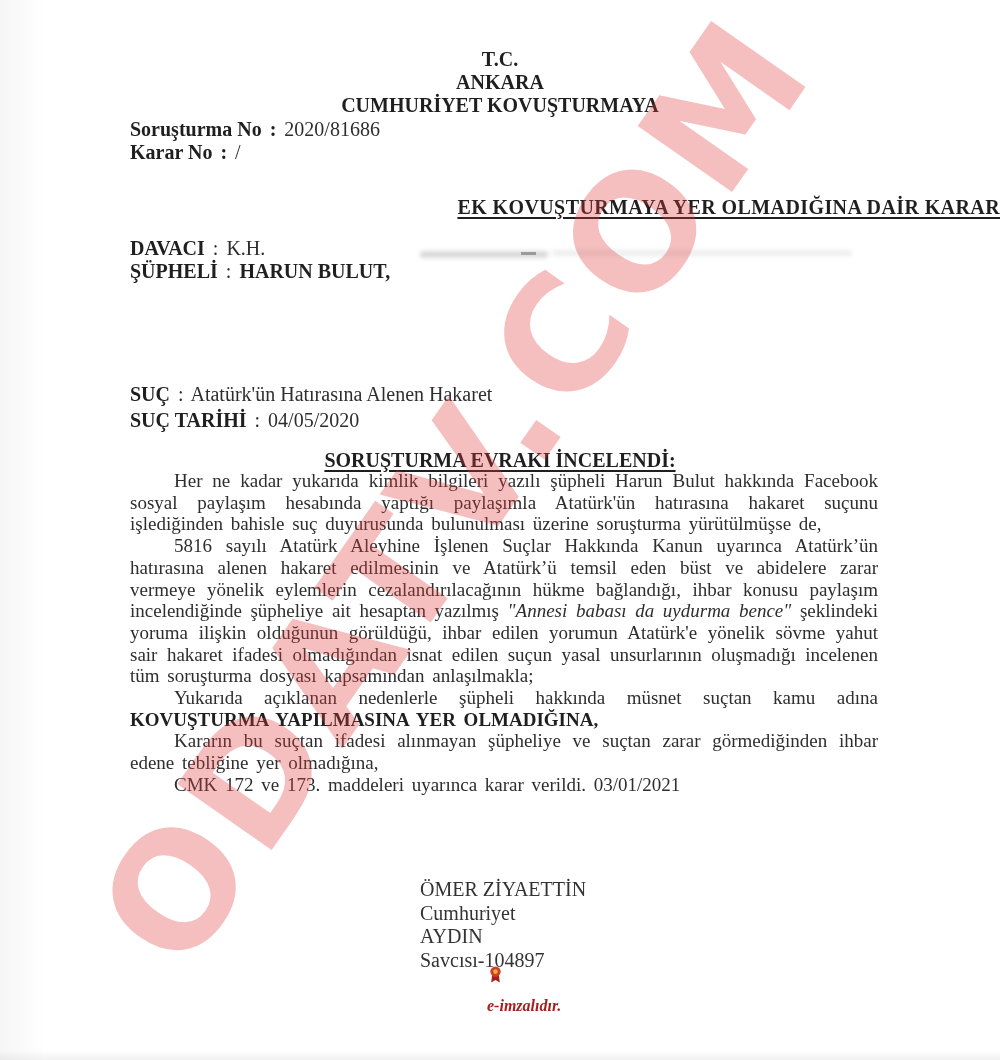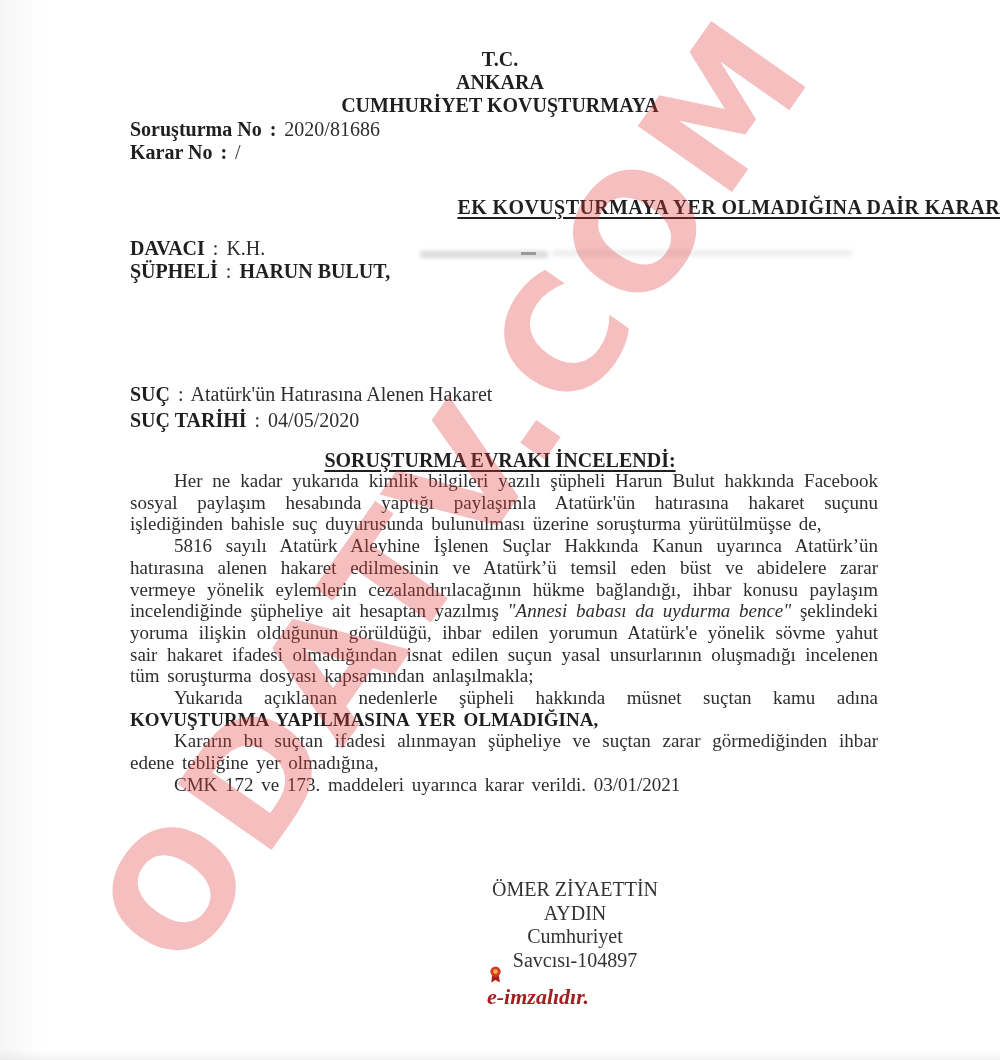--- a/index.html
+++ b/index.html
@@ -49,28 +49,28 @@
     text-decoration:underline; text-decoration-thickness:2px; text-underline-offset:3px;
   }
   .body-text{
     position:absolute; left:130px; top:470px; width:748px;
     font-size:19px; line-height:21.7px; text-align:justify; word-spacing:3px;
   }
   .body-text p{ margin:0; text-indent:44px; }
   .quote{ font-style:italic; }
   .emphasis{ font-weight:bold; color:#1f1f1f; }
   .signature{
-    position:absolute; left:420px; top:878px; width:310px; text-align:center;
+    position:absolute; left:420px; top:878px; width:310px; 
     font-size:20px; line-height:23.5px; color:#333;
   }
   .esign{ position:absolute; left:487px; top:966px; }
   .ribbon{ display:block; margin-left:2px; }
   .esign-text{
-    font-size:22px; font-weight:bold; font-style:italic; color:#a2201f;
-    margin-top:1px;
+    font-size:16px; font-weight:bold; font-style:italic; color:#a2201f;
+    margin-top:14px;
   }
 </style>
 </head>
 <body>
 
 <div class="page">
 
   <div class="watermark">ODATV.COM</div>
 
   <div class="letterhead">
@@ -133,22 +133,22 @@
   <div class="body-text">
     <p>Her ne kadar yukarıda kimlik bilgileri yazılı şüpheli Harun Bulut hakkında Facebook sosyal paylaşım hesabında yaptığı paylaşımla Atatürk'ün hatırasına hakaret suçunu işlediğinden bahisle suç duyurusunda bulunulması üzerine soruşturma yürütülmüşse de,</p>
     <p><span>5816 sayılı Atatürk Aleyhine İşlenen Suçlar Hakkında Kanun uyarınca Atatürk’ün hatırasına alenen hakaret edilmesinin ve Atatürk’ü temsil eden büst ve abidelere zarar vermeye yönelik eylemlerin cezalandırılacağının hükme bağlandığı, ihbar konusu paylaşım incelendiğinde şüpheliye ait hesaptan yazılmış </span><span class="quote">"Annesi babası da uydurma bence"</span><span> şeklindeki yoruma ilişkin olduğunun görüldüğü, ihbar edilen yorumun Atatürk'e yönelik sövme yahut sair hakaret ifadesi olmadığından isnat edilen suçun yasal unsurlarının oluşmadığı incelenen tüm soruşturma dosyası kapsamından anlaşılmakla;</span></p>
     <p><span>Yukarıda açıklanan nedenlerle şüpheli hakkında müsnet suçtan kamu adına </span><span class="emphasis">KOVUŞTURMA YAPILMASINA YER OLMADIĞINA,</span></p>
     <p>Kararın bu suçtan ifadesi alınmayan şüpheliye ve suçtan zarar görmediğinden ihbar edene tebliğine yer olmadığına,</p>
     <p>CMK 172 ve 173. maddeleri uyarınca karar verildi. 03/01/2021</p>
   </div>
 
   <div class="signature">
     <div>ÖMER ZİYAETTİN</div>
+    <div>Cumhuriyet</div>
     <div>AYDIN</div>
-    <div>Cumhuriyet</div>
     <div>Savcısı-104897</div>
   </div>
 
   <div class="esign">
     <svg class="ribbon" width="13" height="17" viewBox="0 0 13 17">
       <path d="M3.2 8.5 L2.2 16.5 L6.5 14 L10.8 16.5 L9.8 8.5 Z" fill="#a82019"></path>
       <circle cx="6.5" cy="5.6" r="5.2" fill="#d23c28"></circle>
       <circle cx="6.5" cy="5.6" r="2.3" fill="#f2b13a"></circle>
     </svg>
     <div class="esign-text">e-imzalıdır.</div>

